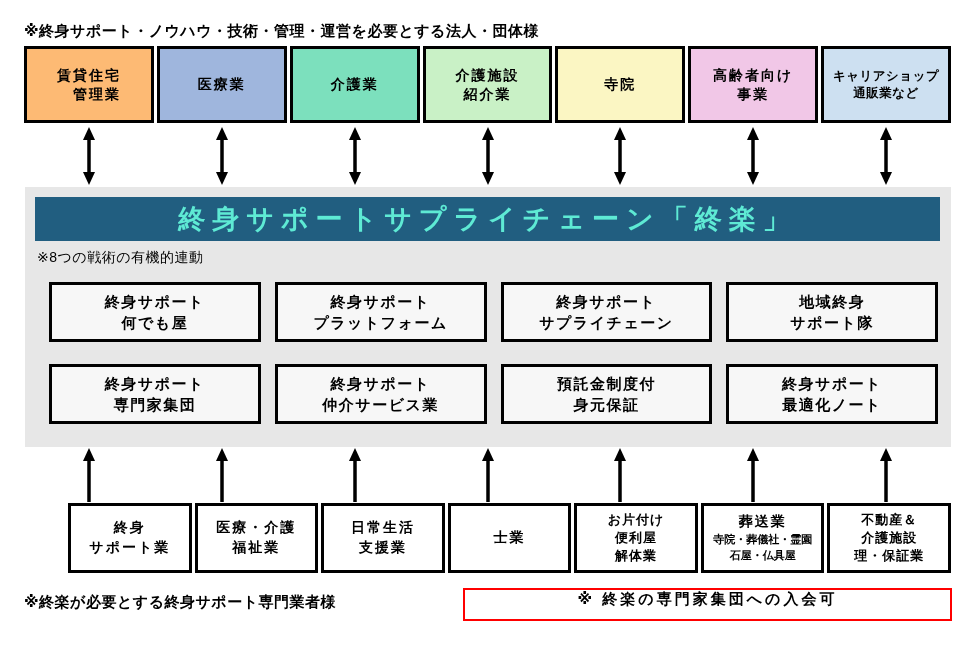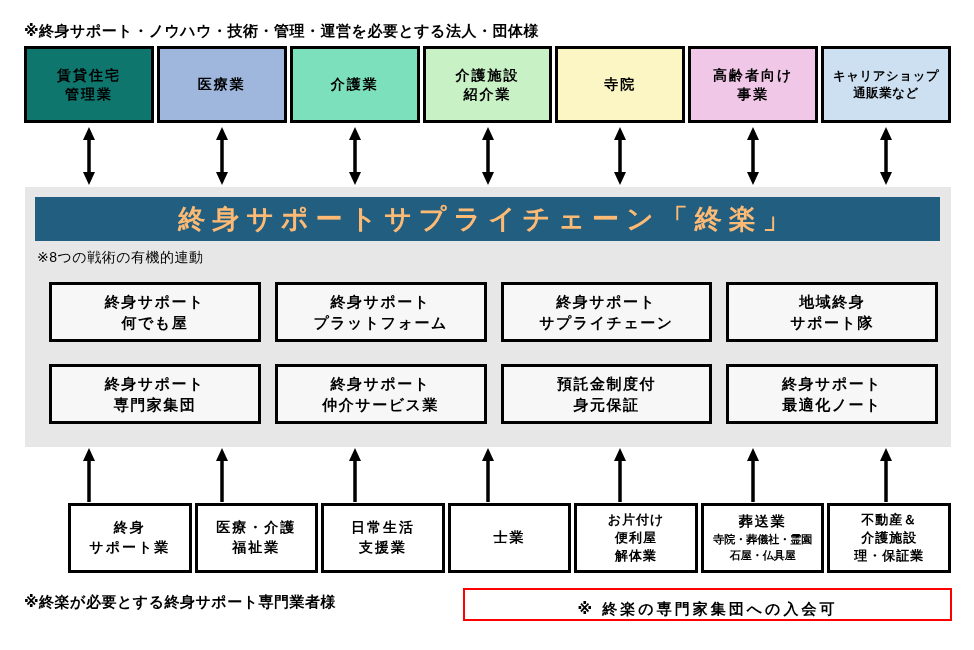--- a/index.html
+++ b/index.html
@@ -12,49 +12,49 @@
   .cellrow{position:absolute;left:24px;right:23px;display:flex;gap:3px;}
   .cell{flex:1;display:flex;align-items:center;justify-content:center;}
 
   .topbox{flex:1;border:3px solid #000;display:flex;align-items:center;justify-content:center;
           text-align:center;font-weight:bold;font-size:14px;letter-spacing:2px;
           white-space:pre-line;line-height:1.35;}
   .topbox.small{font-size:12.5px;letter-spacing:0.5px;}
 
   .panel{position:absolute;left:25px;top:187px;width:926px;height:260px;background:#E7E7E7;}
   .banner{position:absolute;left:10px;top:10px;right:11px;height:44px;display:flex;
-          align-items:center;justify-content:center;color:#fdba74;font-weight:bold;
+          align-items:center;justify-content:center;color:#5eead4;font-weight:bold;
           font-size:27px;letter-spacing:7px;white-space:nowrap;}
   .panel-note{position:absolute;left:12px;top:62px;font-size:14px;font-weight:normal;letter-spacing:.5px;}
   .stratrow{position:absolute;left:24px;right:13px;display:flex;gap:14px;}
   .stratbox{flex:1;border:3px solid #000;background:#F7F7F7;display:flex;align-items:center;
             justify-content:center;text-align:center;font-weight:bold;font-size:15px;
             letter-spacing:1.5px;white-space:pre-line;line-height:1.4;}
 
   .botbox{flex:1;border:3px solid #000;background:#fff;display:flex;flex-direction:column;
           align-items:center;justify-content:center;text-align:center;font-weight:bold;
           font-size:14px;letter-spacing:2px;white-space:pre-line;line-height:1.4;}
   .botbox.small{font-size:13px;letter-spacing:1px;}
   .botbox .sub{font-size:11px;letter-spacing:0;line-height:1.45;}
 
   .redbox{position:absolute;left:463px;top:588px;width:485px;height:29px;background:#fff;
-          border:2px solid;display:flex;align-items:flex-end;justify-content:center;
+          border:2px solid;display:flex;align-items:flex-start;justify-content:center;
           font-weight:bold;font-size:15px;letter-spacing:3px;}
 
   svg.arrow{display:block;}
 </style>
 </head>
 <body>
 
 <div id="stage">
 
   <div class="note" style="left:24px;top:22px;">※終身サポート・ノウハウ・技術・管理・運営を必要とする法人・団体様</div>
 
   <div class="row" style="top:46px;height:77px;">
-    <div class="topbox" style="background: #0f766e;">賃貸住宅
+    <div class="topbox" style="background: #fdba74; text-align: right;">賃貸住宅
 管理業</div>
     <div class="topbox" style="background: rgb(159, 182, 221);">医療業</div>
     <div class="topbox" style="background: rgb(124, 224, 189);">介護業</div>
     <div class="topbox" style="background: rgb(201, 241, 198);">介護施設
 紹介業</div>
     <div class="topbox" style="background: rgb(251, 246, 195);">寺院</div>
     <div class="topbox" style="background: rgb(241, 199, 231);">高齢者向け
 事業</div>
     <div class="topbox small" style="background: rgb(205, 224, 241);">キャリアショップ
 通販業など</div>

